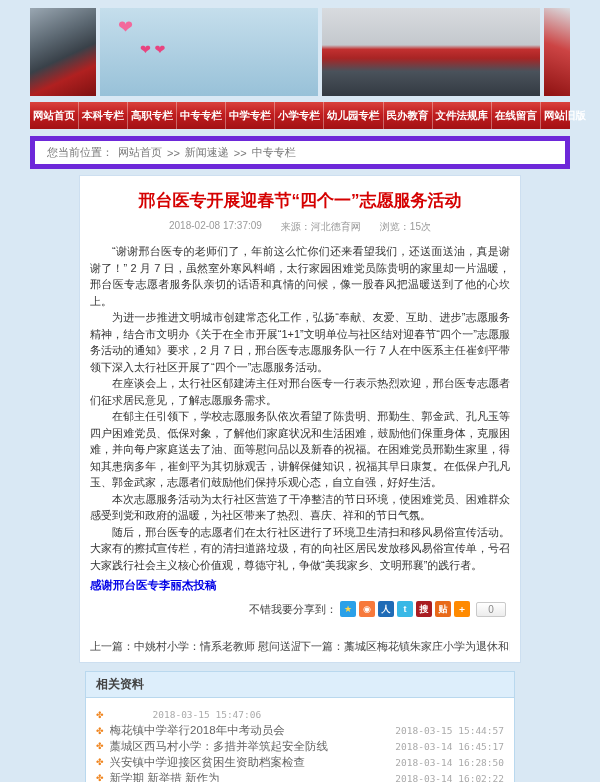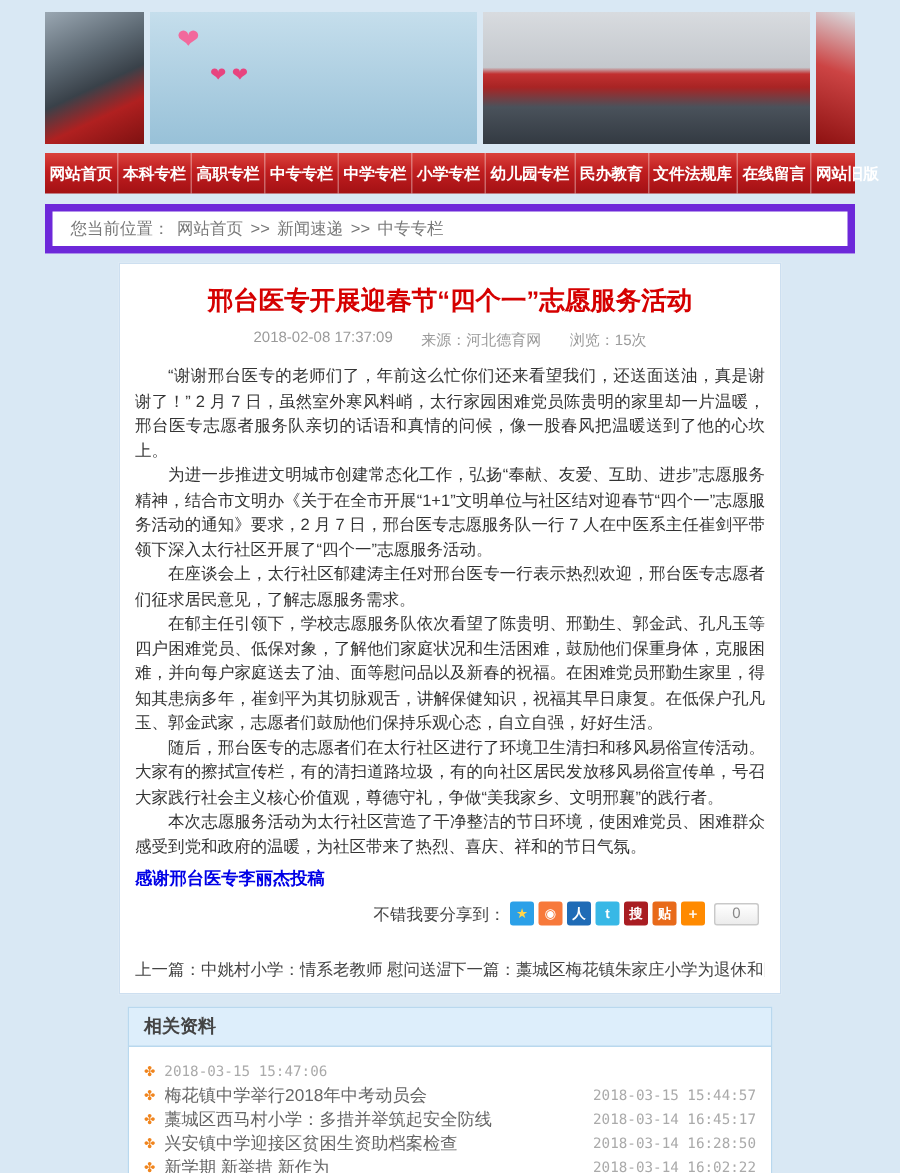--- a/index.html
+++ b/index.html
@@ -82,21 +82,21 @@
   .prevnext { display:flex; margin-top:16px; padding:6px 10px 2px; font-size:11px; color:#444; }
   .prevnext > div { width:50%; white-space:nowrap; overflow:hidden; cursor:pointer; }
 
   
   .related { margin:8px 55px 0; border:1px solid #b9d8ee; background:#fff; }
   .related-header { background:#ddeefb; border-bottom:1px solid #b9d8ee; padding:4px 10px; font-size:12px; font-weight:bold; color:#444; }
   .related-list { padding:9px 10px 11px; }
   .related-row { display:flex; align-items:center; height:15.8px; font-size:11.5px; }
   .bullet { color:#f0851e; font-size:9px; margin-right:6px; flex:none; }
   .related-link { flex:1; color:#666; cursor:pointer; white-space:nowrap; overflow:hidden; }
-  .related-date { color:#aaa; font-size:9.5px; font-family:"DejaVu Sans Mono","Liberation Mono",monospace; flex:none; }
+  .related-date { color:#aaa; font-size:9.5px; font-family:"DejaVu Sans Mono","Liberation Mono",monospace; flex:none;margin-left:43px; }
 </style>
 </head>
 <body>
 
 <div class="page">
 
   <div class="banner">
     <div class="photos">
       <div class="photo photo-signing"></div>
       <div class="photo photo-hearts"></div>
@@ -149,23 +149,23 @@
     <div class="article-body">
 
         <p>“谢谢邢台医专的老师们了，年前这么忙你们还来看望我们，还送面送油，真是谢谢了！” 2 月 7 日，虽然室外寒风料峭，太行家园困难党员陈贵明的家里却一片温暖，邢台医专志愿者服务队亲切的话语和真情的问候，像一股春风把温暖送到了他的心坎上。</p>
 
         <p>为进一步推进文明城市创建常态化工作，弘扬“奉献、友爱、互助、进步”志愿服务精神，结合市文明办《关于在全市开展“1+1”文明单位与社区结对迎春节“四个一”志愿服务活动的通知》要求，2 月 7 日，邢台医专志愿服务队一行 7 人在中医系主任崔剑平带领下深入太行社区开展了“四个一”志愿服务活动。</p>
 
         <p>在座谈会上，太行社区郁建涛主任对邢台医专一行表示热烈欢迎，邢台医专志愿者们征求居民意见，了解志愿服务需求。</p>
 
         <p>在郁主任引领下，学校志愿服务队依次看望了陈贵明、邢勤生、郭金武、孔凡玉等四户困难党员、低保对象，了解他们家庭状况和生活困难，鼓励他们保重身体，克服困难，并向每户家庭送去了油、面等慰问品以及新春的祝福。在困难党员邢勤生家里，得知其患病多年，崔剑平为其切脉观舌，讲解保健知识，祝福其早日康复。在低保户孔凡玉、郭金武家，志愿者们鼓励他们保持乐观心态，自立自强，好好生活。</p>
 
+        <p>本次志愿服务活动为太行社区营造了干净整洁的节日环境，使困难党员、困难群众感受到党和政府的温暖，为社区带来了热烈、喜庆、祥和的节日气氛。</p>
+
         <p>随后，邢台医专的志愿者们在太行社区进行了环境卫生清扫和移风易俗宣传活动。大家有的擦拭宣传栏，有的清扫道路垃圾，有的向社区居民发放移风易俗宣传单，号召大家践行社会主义核心价值观，尊德守礼，争做“美我家乡、文明邢襄”的践行者。</p>
-
-        <p>本次志愿服务活动为太行社区营造了干净整洁的节日环境，使困难党员、困难群众感受到党和政府的温暖，为社区带来了热烈、喜庆、祥和的节日气氛。</p>
       </div>
     <div class="thanks">感谢邢台医专李丽杰投稿</div>
     <div class="share-row">
       <span>不错我要分享到：</span>
       <span style="display:flex;gap:3px;">
 
           <span class="share-icon" style="background: rgb(43, 160, 232); color: rgb(255, 213, 74);">★</span>
 
           <span class="share-icon" style="background: rgb(247, 121, 59); color: rgb(255, 255, 255);">◉</span>
 

